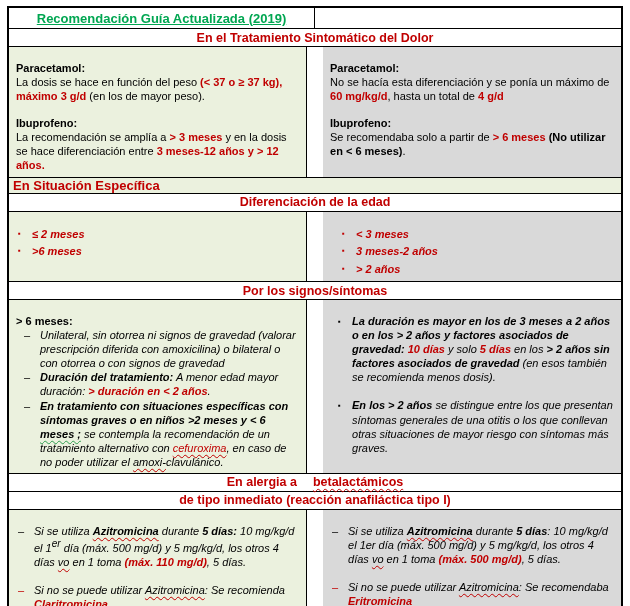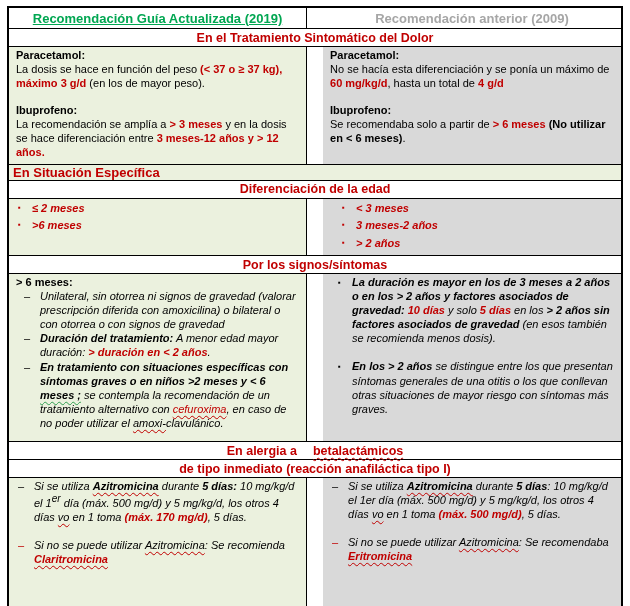--- a/index.html
+++ b/index.html
@@ -21,21 +21,21 @@
   .cell.lc{border-right:1px solid var(--border);}
   
   .hdr .cell{display:flex;align-items:center;justify-content:center;min-height:20px;background:#fff;}
   .h-new{color:var(--green);font-weight:bold;text-decoration:underline;font-size:13px;}
   .h-old{color:var(--gray);font-weight:bold;font-size:13px;}
   
   .title{background:#fff;color:var(--red);font-weight:bold;text-align:left;font-size:12.5px;min-height:17px;display:flex;align-items:center;justify-content:center;}
   .subgreen{background:var(--leftbg);color:var(--red);font-weight:bold;text-align:left;font-size:13px;min-height:16px;display:flex;align-items:center;padding-left:4px;box-sizing:border-box;}
   .title2{background:#fff;color:var(--red);font-weight:bold;text-align:center;font-size:12.5px;min-height:36px;display:flex;flex-direction:column;align-items:center;justify-content:center;line-height:1.45;}
   
-  .body{font-size:11px;line-height:1.28;padding:1px 7px 4px 7px;color:#000;}
+  .body{font-size:11px;line-height:1.28;padding:14px 7px 4px 7px;color:#000;}
   .lc.body{background:var(--leftbg);}
   .rc.body{background:var(--rightbg);}
   .para{min-height:2px;}
   .para:empty{min-height:13px;}
   .dolor .cell{min-height:110px;}
   .agecell{min-height:54px;}
   .signos .cell{min-height:167px;}
   .azi .cell{min-height:129px;}
   
   .bullet{display:flex;align-items:flex-start;}
@@ -58,23 +58,20 @@
 </style>
 </head>
 <body>
 
 <div class="page">
   <div class="tbl">
 
     <div class="row cols hdr">
       <div class="cell lc">
         <span class="h-new">Recomendación Guía Actualizada (2019)</span>
-      </div>
-      <div class="cell rc">
-        <span class="h-old">Recomendación anterior (2009)</span>
       </div>
     </div>
 
     <div class="row title">En el Tratamiento Sintomático del Dolor</div>
     <div class="row cols dolor">
       <div class="cell lc body">
         <div class="para"><span class="b">Paracetamol:</span></div>
         <div class="para"><span>La dosis se hace en función del peso </span><span class="b r">(&lt; 37 o ≥ 37 kg), máximo 3 g/d </span><span>(en los de mayor peso).</span></div>
         <div class="para"></div>
         <div class="para"><span class="b">Ibuprofeno:</span></div>
@@ -150,21 +147,21 @@
 
     <div class="row title">
         <span class="b r">En alergia a </span>
         <span class="b r sq">betalactámicos</span>
       </div>
     <div class="row title">de tipo inmediato (reacción anafiláctica tipo I)</div>
     <div class="row cols azi">
       <div class="cell lc body">
         <div class="bullet">
           <span class="mk dash">–</span>
-          <span class="btxt"><span>Si se utiliza </span><span class="b sq">Azitromicina</span><span> durante </span><span class="b">5 días:</span><span> 10 mg/kg/d el 1</span><span class="sup">er</span><span> día (máx. 500 mg/d) y 5 mg/kg/d, los otros 4 días </span><span class="sq">vo</span><span> en 1 toma </span><span class="b r">(máx. 170 mg/d)</span><span>, 5 días.</span></span>
+          <span class="btxt"><span>Si se utiliza </span><span class="b sq">Azitromicina</span><span> durante </span><span class="b">5 días:</span><span> 10 mg/kg/d el 1</span><span class="sup">er</span><span> día (máx. 500 mg/d) y 5 mg/kg/d, los otros 4 días </span><span class="sq">vo</span><span> en 1 toma </span><span class="b r">(máx. 110 mg/d)</span><span>, 5 días.</span></span>
         </div>
         <div class="bullet gap">
           <span class="mk dash red">–</span>
           <span class="btxt"><span>Si no se puede utilizar </span><span class="sq">Azitromicina</span><span>: Se recomienda </span><span class="b r sq">Claritromicina</span></span>
         </div>
       </div>
       <div class="cell rc body">
         <div class="bullet">
           <span class="mk dash">–</span>
           <span class="btxt"><span>Si se utiliza </span><span class="b sq">Azitromicina</span><span> durante </span><span class="b">5 días</span><span>: 10 mg/kg/d el 1er día (máx. 500 mg/d) y 5 mg/kg/d, los otros 4 días </span><span class="sq">vo</span><span> en 1 toma </span><span class="b r">(máx. 500 mg/d)</span><span>, 5 días.</span></span>

